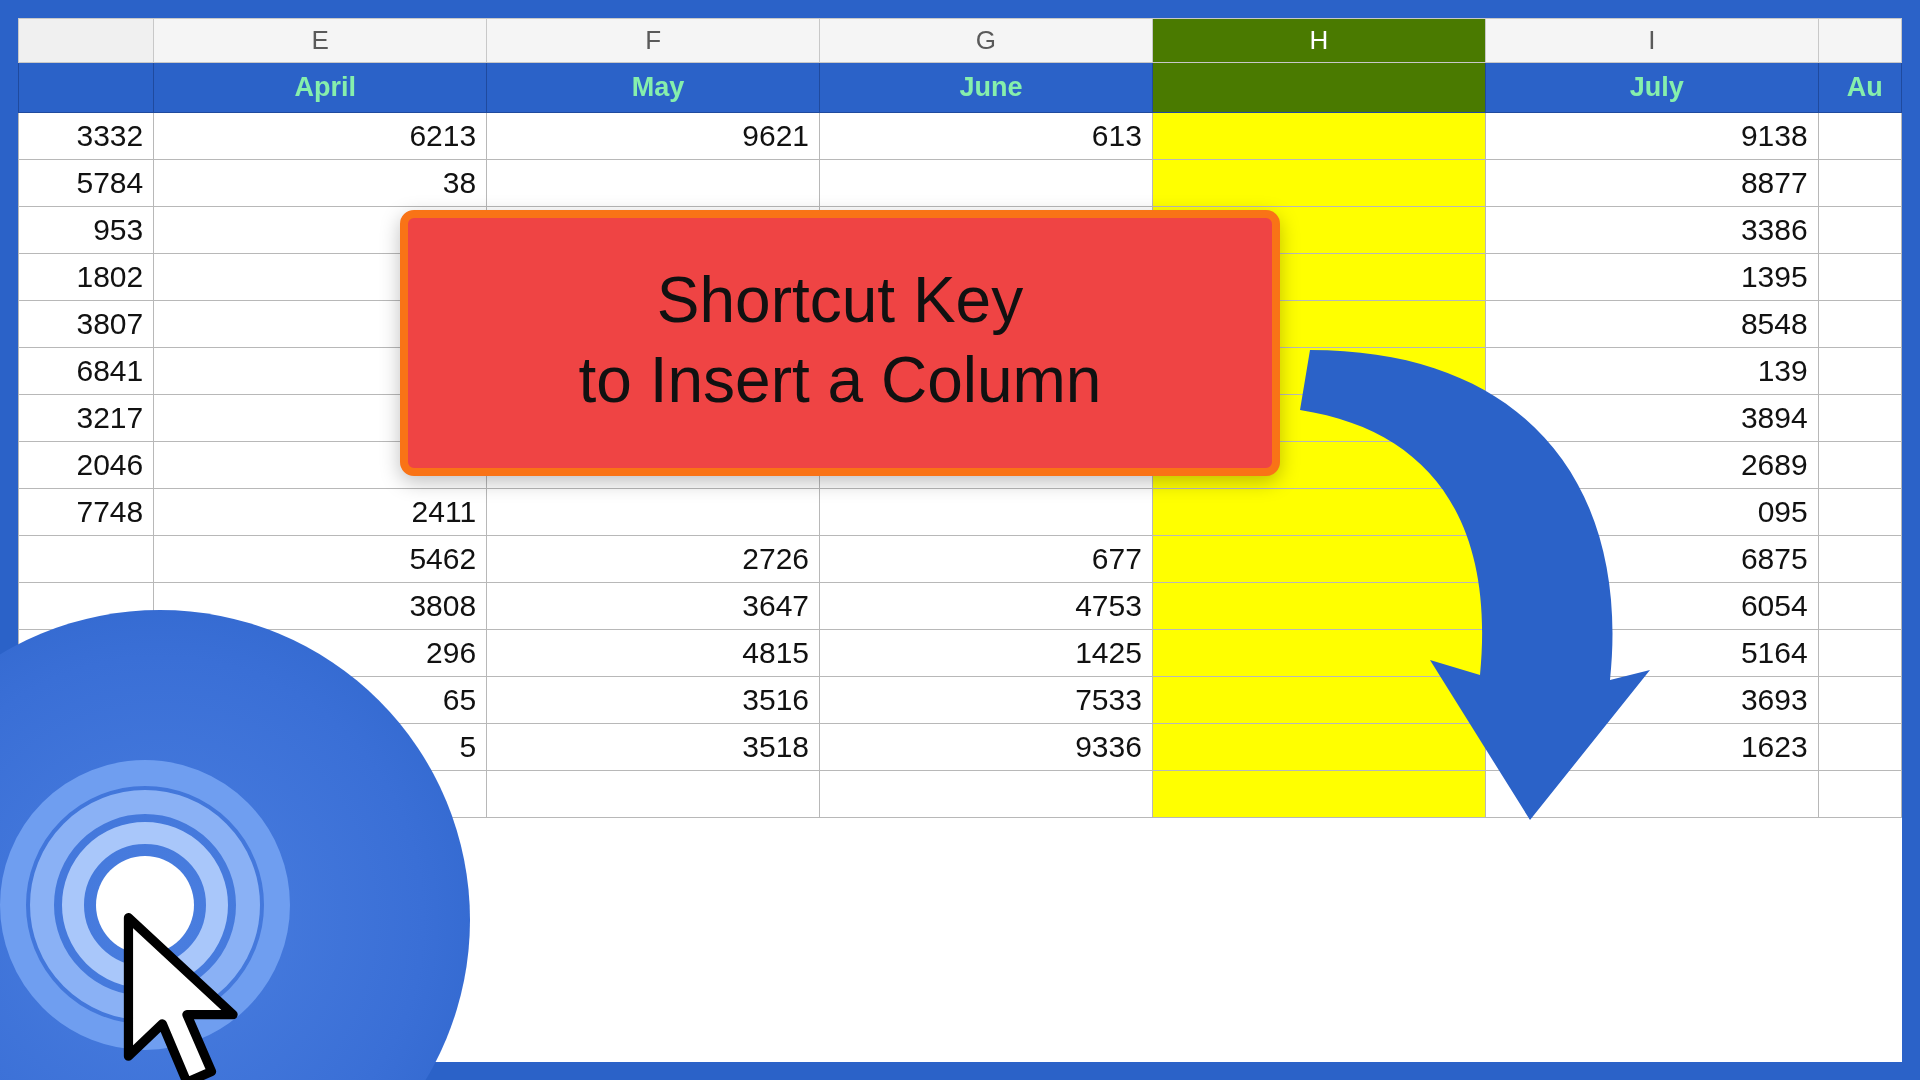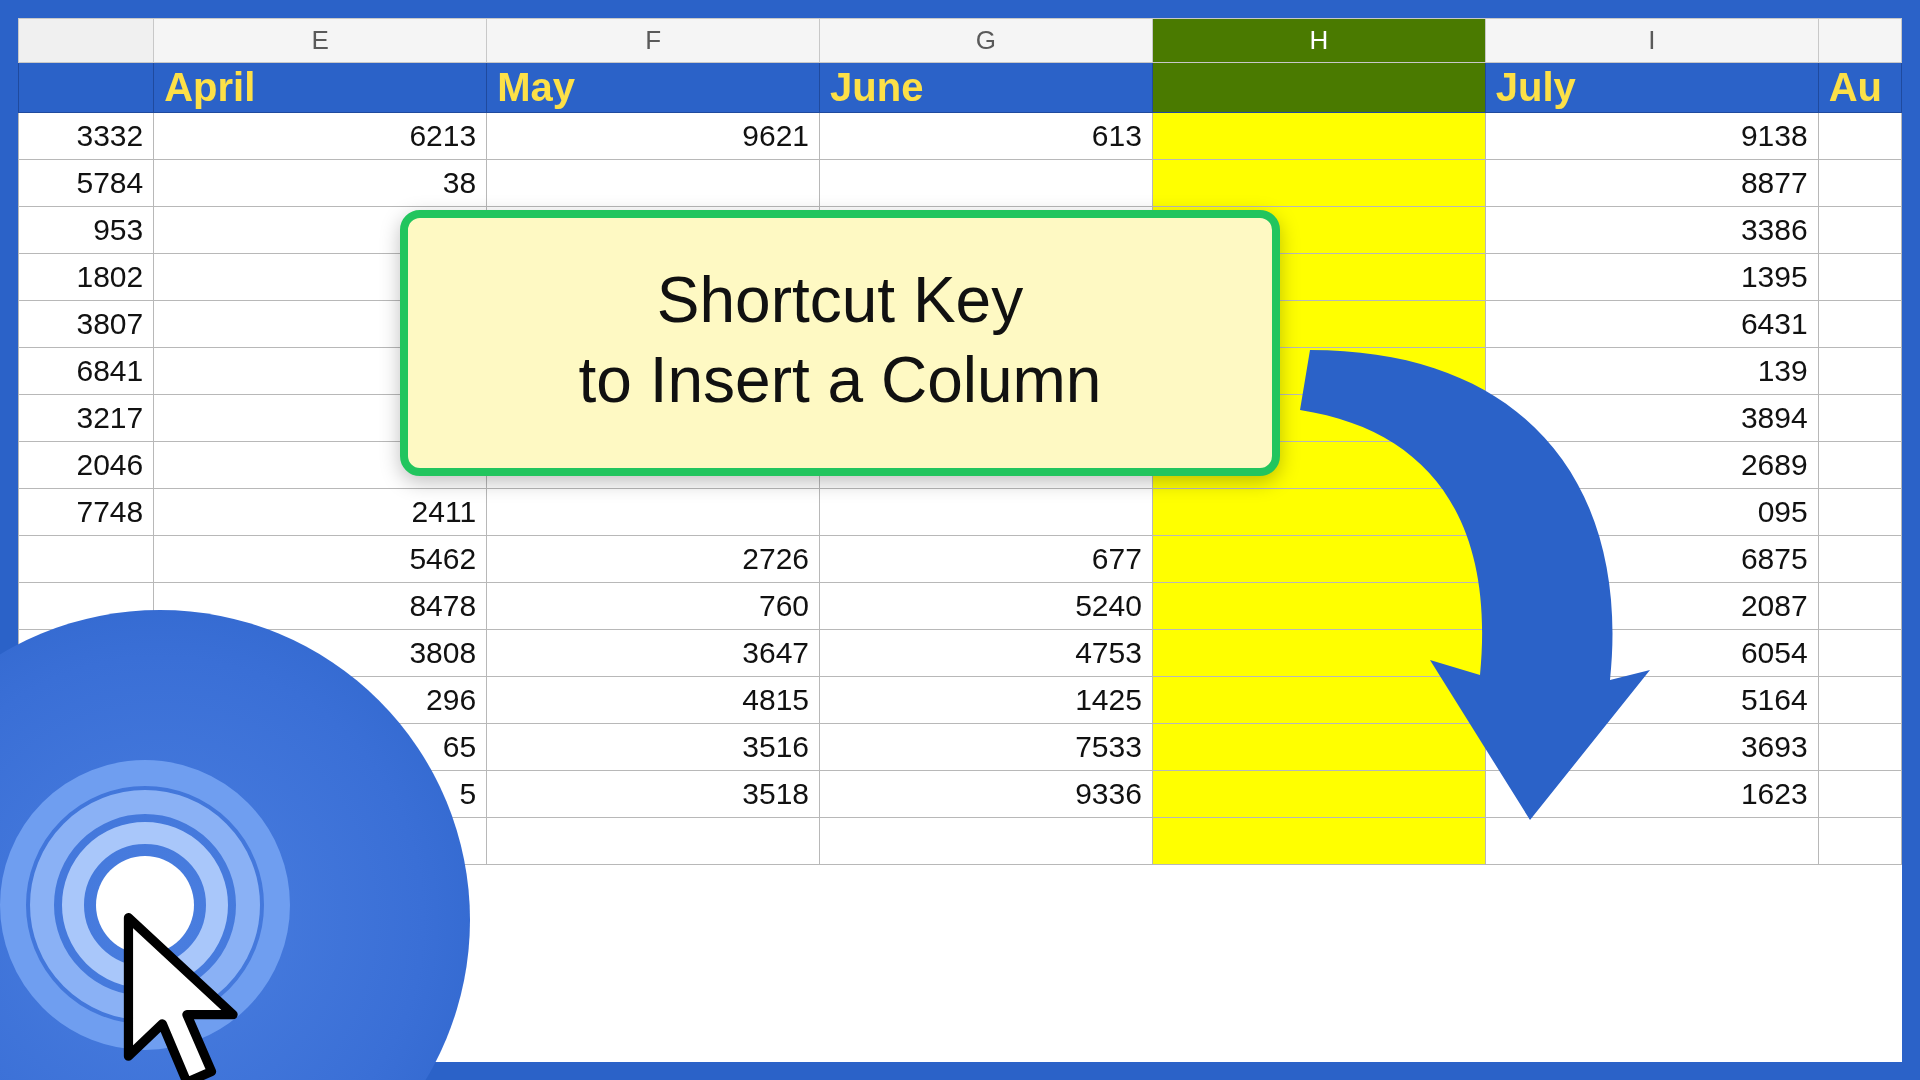--- a/index.html
+++ b/index.html
@@ -43,24 +43,24 @@
     color: #ffffff;
   }
   tr.col-letters td.corner {
     background: #f0f0f0;
   }
   
   
   tr.month-row td {
     height: 50px;
     background: #2B62C8;
-    color: #fde047;
+    color: #86efac;
     font-weight: bold;
-    font-size: 40px;
-    text-align: left;
+    font-size: 27px;
+    text-align: center;
     padding-left: 10px;
     border: 1px solid #1f4a9e;
   }
   tr.month-row td.hcell {
     background: #4a7a00;
   }
   
   
   tr.data-row td {
     height: 47px;
@@ -83,23 +83,23 @@
   .c-H { width: 320px; }
   .c-I { width: 320px; }
   .c-J { width: 80px; }
   
   
   .callout {
     position: absolute;
     left: 400px;
     top: 210px;
     width: 880px;
-    background: #fef9c3;
-    border: 8px solid #22c55e;
-    border-radius: 20px;
+    background: #ef4444;
+    border: 8px solid #f97316;
+    border-radius: 14px;
     padding: 42px 40px 48px 40px;
     text-align: center;
     box-shadow: 0 6px 20px rgba(0,0,0,0.25);
   }
   .callout .line {
     font-size: 64px;
     font-weight: 500;
     color: #111;
     line-height: 1.25;
   }
@@ -215,21 +215,21 @@
             <td class="hcell"></td>
             <td>1395</td>
             <td></td>
           </tr>
           <tr class="data-row">
             <td>3807</td>
             <td>28</td>
             <td></td>
             <td></td>
             <td class="hcell"></td>
-            <td>6431</td>
+            <td>8548</td>
             <td></td>
           </tr>
           <tr class="data-row">
             <td>6841</td>
             <td>11</td>
             <td></td>
             <td></td>
             <td class="hcell"></td>
             <td>139</td>
             <td></td>
@@ -261,29 +261,20 @@
             <td>095</td>
             <td></td>
           </tr>
           <tr class="data-row">
             <td></td>
             <td>5462</td>
             <td>2726</td>
             <td>677</td>
             <td class="hcell"></td>
             <td>6875</td>
-            <td></td>
-          </tr>
-          <tr class="data-row">
-            <td></td>
-            <td>8478</td>
-            <td>760</td>
-            <td>5240</td>
-            <td class="hcell"></td>
-            <td>2087</td>
             <td></td>
           </tr>
           <tr class="data-row">
             <td></td>
             <td>3808</td>
             <td>3647</td>
             <td>4753</td>
             <td class="hcell"></td>
             <td>6054</td>
             <td></td>

